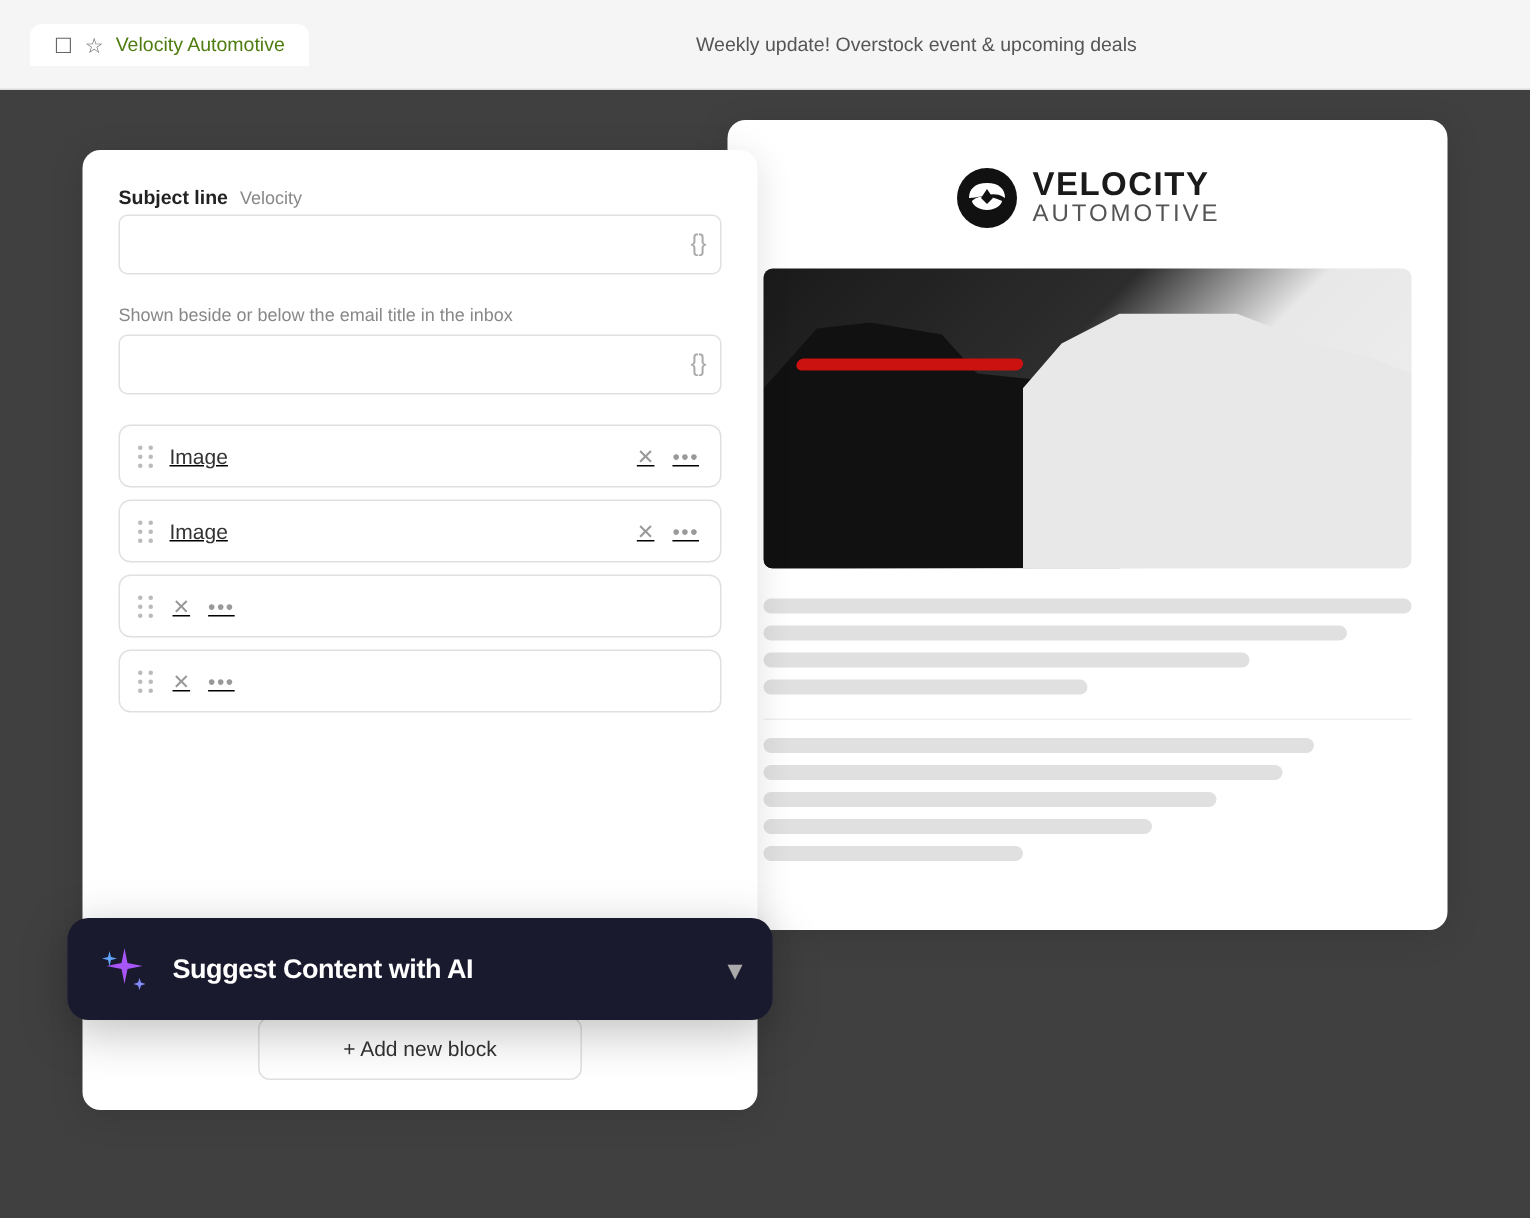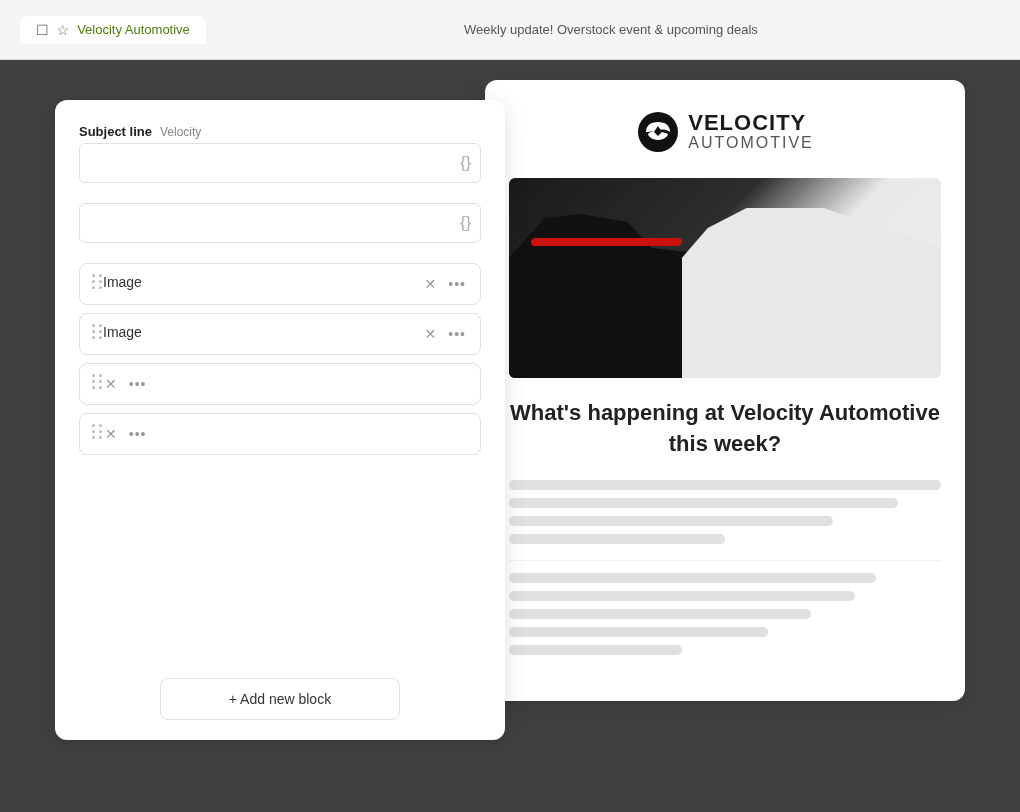--- a/index.html
+++ b/index.html
@@ -155,26 +155,27 @@
     
     .blocks-area {
       margin-top: 8px;
       display: flex;
       flex-direction: column;
       gap: 8px;
     }
 
     .block-item {
       display: flex;
-      align-items: flex-start;
+      align-items: center;
       border: 1.5px solid #e0e0e0;
       border-radius: 8px;
       padding: 10px 12px;
       background: white;
-      gap: 0;
+      gap: 10px;
+      text-decoration: underline;
     }
 
     .block-drag-handle {
       color: #bbb;
       font-size: 14px;
       cursor: grab;
       display: grid;
       grid-template-columns: repeat(2, 4px);
       gap: 3px;
     }
@@ -251,21 +252,21 @@
       color: #aaa;
       font-size: 20px;
     }
 
     
     .add-block-btn {
       display: flex;
       align-items: center;
       justify-content: center;
       gap: 8px;
-      width: 240px;
+      width: 216px;
       padding: 12px 20px;
       border: 1.5px solid #e0e0e0;
       border-radius: 8px;
       background: white;
       font-size: 14px;
       color: #333;
       cursor: pointer;
       margin: 0 auto;
       position: absolute;
       bottom: 20px;
@@ -431,20 +432,21 @@
           <span>Subject line</span>
           <span class="field-required">Velocity</span>
         </div>
         <div class="input-wrapper">
           <input type="text" style="">
           <span class="curly-icon">{}</span>
         </div>
       </div>
 
       <div class="field-group">
+        <div class="field-sublabel">Shown beside or below the email title in the inbox</div>
         <div class="input-wrapper">
           <input type="text" style="">
           <span class="curly-icon">{}</span>
         </div>
       </div>
 
       <div class="blocks-area">
 
         <div class="block-item">
           <div class="block-drag-handle">
@@ -503,20 +505,29 @@
               <div class="drag-dot"></div>
           </div>
           <div class="block-actions">
             <button class="block-close-btn">✕</button>
             <button class="block-more-btn">•••</button>
           </div>
         </div>
 
       </div>
 
+      <div class="suggest-ai-bar">
+        <svg class="ai-sparkle-icon" viewBox="0 0 36 36" fill="none" xmlns="http://www.w3.org/2000/svg">
+          <path d="M18 4 L20 14 L30 16 L20 18 L18 28 L16 18 L6 16 L16 14 Z" fill="#a855f7"></path>
+          <path d="M8 6 L9 10 L13 11 L9 12 L8 16 L7 12 L3 11 L7 10 Z" fill="#60a5fa"></path>
+          <path d="M28 24 L29 27 L32 28 L29 29 L28 32 L27 29 L24 28 L27 27 Z" fill="#818cf8"></path>
+        </svg>
+        <span class="ai-bar-label">Suggest Content with AI</span>
+        <span class="ai-bar-chevron">▾</span>
+      </div>
 
       <button class="add-block-btn">+ Add new block</button>
 
     </div>
 
     <div class="preview-panel">
       <div class="preview-content">
 
         <div class="preview-logo">
           <div class="logo-container">
@@ -532,21 +543,20 @@
             </div>
           </div>
         </div>
 
         <div class="preview-image">
           <div class="car-dark"></div>
           <div class="car-light"></div>
           <div class="car-red-detail"></div>
         </div>
 
-        <div class="preview-heading">What's happening at Velocity Automotive this week?</div>
 
         <div class="preview-lines">
           <div class="preview-line line-full"></div>
           <div class="preview-line line-90"></div>
           <div class="preview-line line-75"></div>
           <div class="preview-line line-50"></div>
         </div>
 
         <div class="preview-divider"></div>
 

